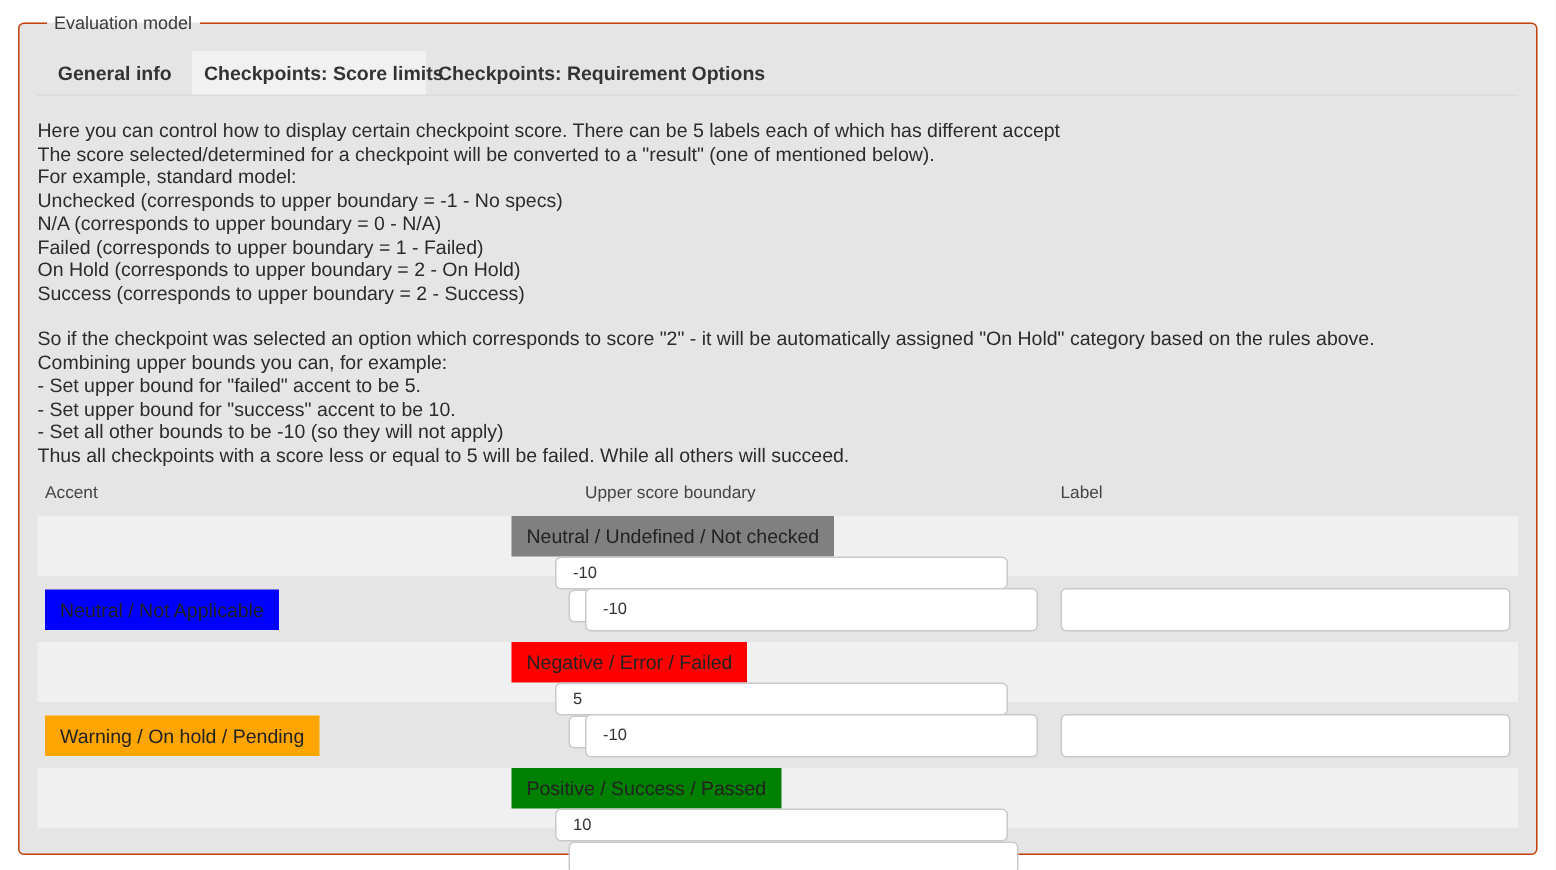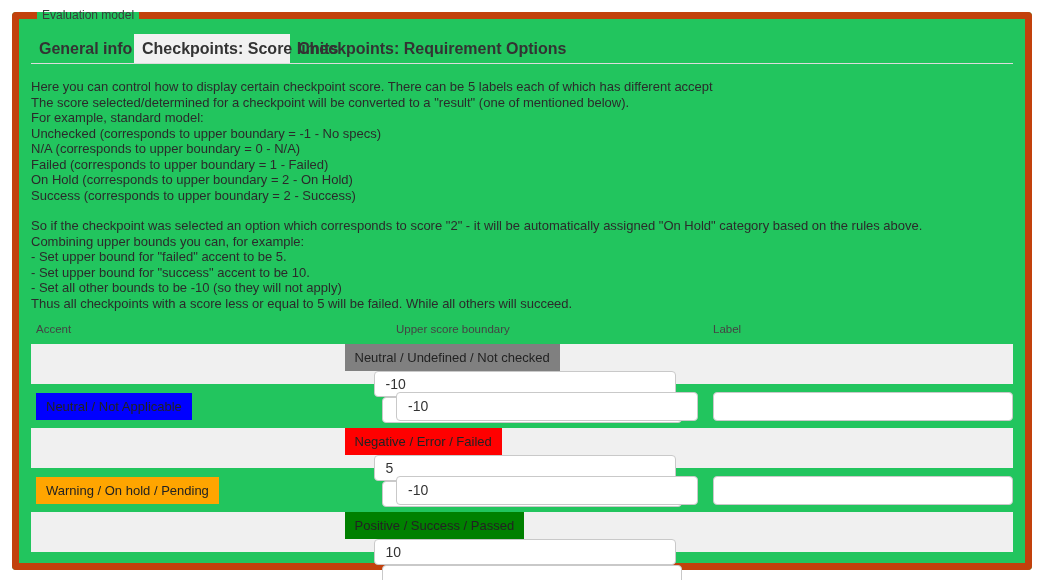--- a/index.html
+++ b/index.html
@@ -7,43 +7,43 @@
     width: 1037px; height: 580px;
     background: #ffffff;
     font-family: "Liberation Sans", sans-serif;
     color: #212529;
     overflow: hidden;
   }
   .panel {
     position: absolute;
     left: 12px; top: 8px;
     width: 1013px; height: 562px;
-    border: 7px solid #c2410c;
+    border: 1px solid #c2410c;
     border-radius: 4px;
     padding: 0 12px;
-    background: #22c55e;
+    background: #e5e5e5;
   }
   .panel > legend {
     font-size: 12px;
     color: #3a3a3a;
     padding: 0 5px;
     margin-left: 6px;
   }
   
   .tabbar {
     display: flex;
     margin-top: 12px;
     border-bottom: 1px solid #dcdcdc;
     height: 30px;
   }
   .tab {
     height: 29px;
     line-height: 29px;
     text-align: center;
-    font-size: 16px;
+    font-size: 13px;
     font-weight: 700;
     color: #333333;
     cursor: pointer;
     white-space: nowrap;
     padding: 0 8px;
   }
   .tab.t0 { width: 103px; }
   .tab.t1 { width: 156px; }
   .tab.t2 { width: 198px; }
   .tab.active { background: #f1f1f1; }
@@ -77,21 +77,21 @@
     font-size: 13px;
     color: #222222;
     line-height: 15px;
   }
   .score-input, .label-input {
     height: 29px;
     border: 1px solid #c9c9c9;
     border-radius: 4px;
     background: #ffffff;
     font-family: "Liberation Sans", sans-serif;
-    font-size: 14px;
+    font-size: 11px;
     color: #333333;
     padding: 4px 11px;
     outline: none;
   }
   .score-input { width: 302px; }
   .label-input { width: 300px; margin-left: 15px; }
 </style>
 </head>
 <body>
 

